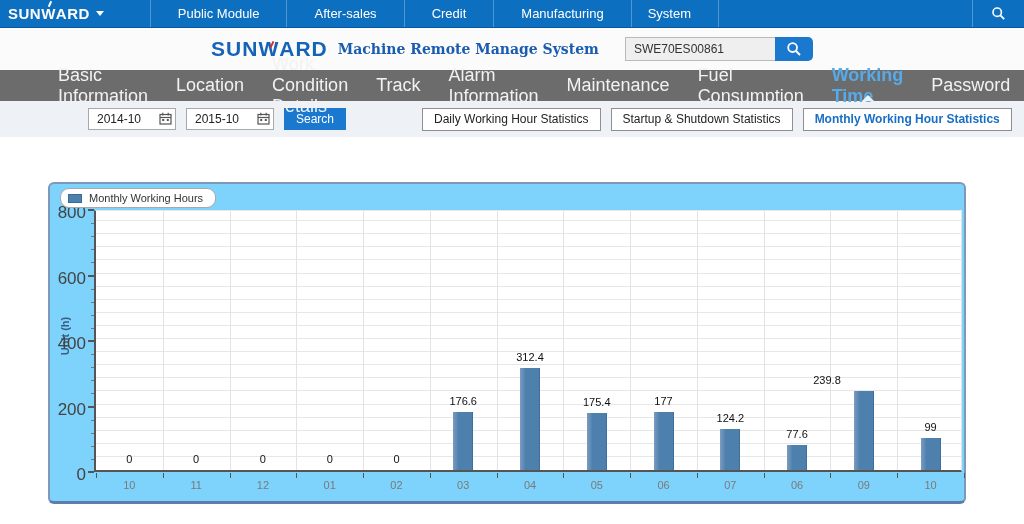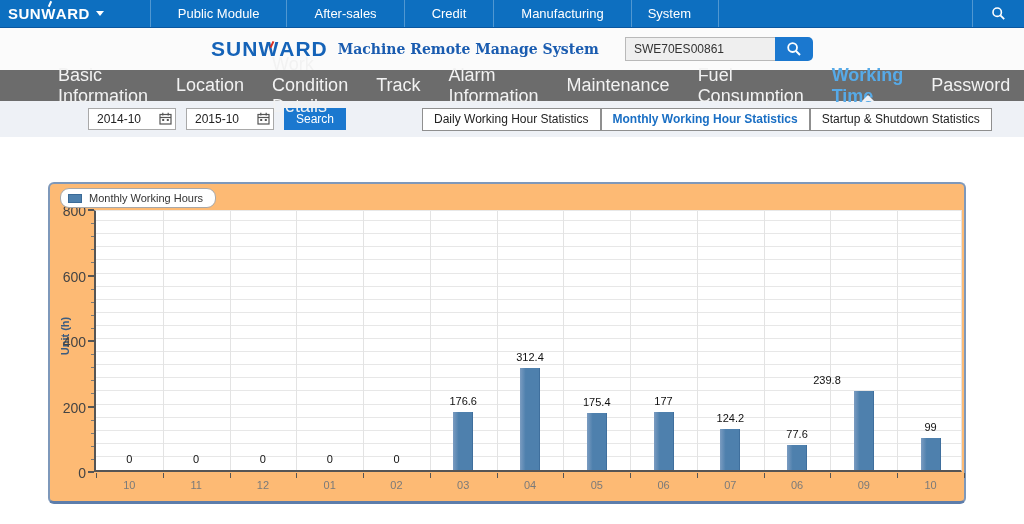--- a/index.html
+++ b/index.html
@@ -45,46 +45,46 @@
               border-bottom:6px solid #eef1f6; }
 
   
   .filters { height:36px; background:#eef1f6; display:flex; align-items:center; padding-left:88px; }
   .date-box { position:relative; width:88px; height:22px; margin-right:10px; }
   .date-box input { width:100%; height:100%; border:1px solid #a9a9a9; background:#fff;
               font-size:12px; color:#222; padding:0 22px 0 8px; outline:none; }
   .cal-ico { position:absolute; right:4px; top:4px; cursor:pointer; }
   .f-search { height:22px; padding:0 12px; background:#1b78cf; color:#fff; border:none;
               font-size:12px; cursor:pointer; }
-  .stat-group { display:flex; margin-left:76px; }
+  .stat-group { display:flex; margin-left:76px; gap:10px; }
   .stat-btn { height:23px; padding:0 11px; background:#fff; border:1px solid #8f8f8f;
               font-size:12px; color:#222; cursor:pointer; }
   .stat-btn.active { color:#1a6fc4; font-weight:bold; }
 
   
   .panel { position:absolute; left:48px; top:182px; width:918px; height:322px;
-           background:#fdba74; border:2px solid #7e98ba; border-bottom:3px solid #5d7dab;
+           background:#7dd3fc; border:2px solid #7e98ba; border-bottom:3px solid #5d7dab;
            border-radius:6px; }
   .legend { position:absolute; left:10px; top:4px; display:flex; align-items:center; gap:7px;
            background:#fff; border:1px solid #a8a8a8; border-radius:9px; padding:3px 12px 3px 7px; z-index:3; }
   .legend-swatch { width:14px; height:9px; background:#4e80ad; border:1px solid #3a6a97; }
   .legend-label { font-size:11px; color:#333; }
 
   .chart-area { position:absolute; left:0; top:0; right:0; bottom:0; }
   .plot { position:absolute; left:44px; top:26px; width:868px; height:262px; background:#fff;
           border-left:2px solid #555; border-bottom:2px solid #555;
           border-top:1px solid #e8e8e8; border-right:1px solid #e3e3e3; }
   .grid-h { position:absolute; left:0; right:0; height:1px; background:#e7e7e7; }
   .grid-v { position:absolute; top:0; bottom:0; width:1px; background:#e3e3e3; }
   .bar { position:absolute; bottom:0; width:20px;
          background:linear-gradient(90deg,#7b9cc1 0%,#4e80ad 30%); border-right:1px solid #3f6f9d; }
   .bar-label { position:absolute; width:60px; text-align:center; font-size:11px; color:#111; }
   .x-label { position:absolute; width:60px; text-align:center; font-size:11px; color:#7a7a7a; top:268px; }
   .x-tick { position:absolute; top:262px; width:1px; height:5px; background:#555; }
-  .y-label { position:absolute; width:36px; text-align:right; font-size:14px; color:#444; }
+  .y-label { position:absolute; width:36px; text-align:right; font-size:17px; color:#444; }
   .y-tick { position:absolute; height:2px; background:#555; }
   .y-tick-minor { position:absolute; height:1px; background:#777; }
   .unit-label { position:absolute; left:-4px; top:146px; font-size:11px; font-weight:bold;
           color:#3b5c80; transform:rotate(-90deg); white-space:nowrap; }
 
   
   .mag { display:block; }
 </style>
 </head>
 <body>
@@ -161,22 +161,22 @@
       <line x1="1" y1="5.5" x2="12" y2="5.5" stroke="#555" stroke-width="1.2"></line>
       <line x1="3.8" y1="0.8" x2="3.8" y2="3.5" stroke="#555" stroke-width="1.2"></line>
       <line x1="9.2" y1="0.8" x2="9.2" y2="3.5" stroke="#555" stroke-width="1.2"></line>
       <rect x="3.2" y="7" width="2" height="2" fill="#555"></rect>
       <rect x="7.8" y="7" width="2" height="2" fill="#555"></rect>
     </svg>
   </div>
   <button class="f-search">Search</button>
   <div class="stat-group">
     <button class="stat-btn">Daily Working Hour Statistics</button>
+    <button class="stat-btn">Startup &amp; Shutdown Statistics</button>
     <button class="stat-btn active">Monthly Working Hour Statistics</button>
-    <button class="stat-btn">Startup &amp; Shutdown Statistics</button>
   </div>
 </div>
 
 <div class="panel">
   <div class="legend">
     <span class="legend-swatch"></span>
     <span class="legend-label">Monthly Working Hours</span>
   </div>
   <div class="chart-area" id="chart-area">
     <div class="unit-label">Unit (h)</div>

